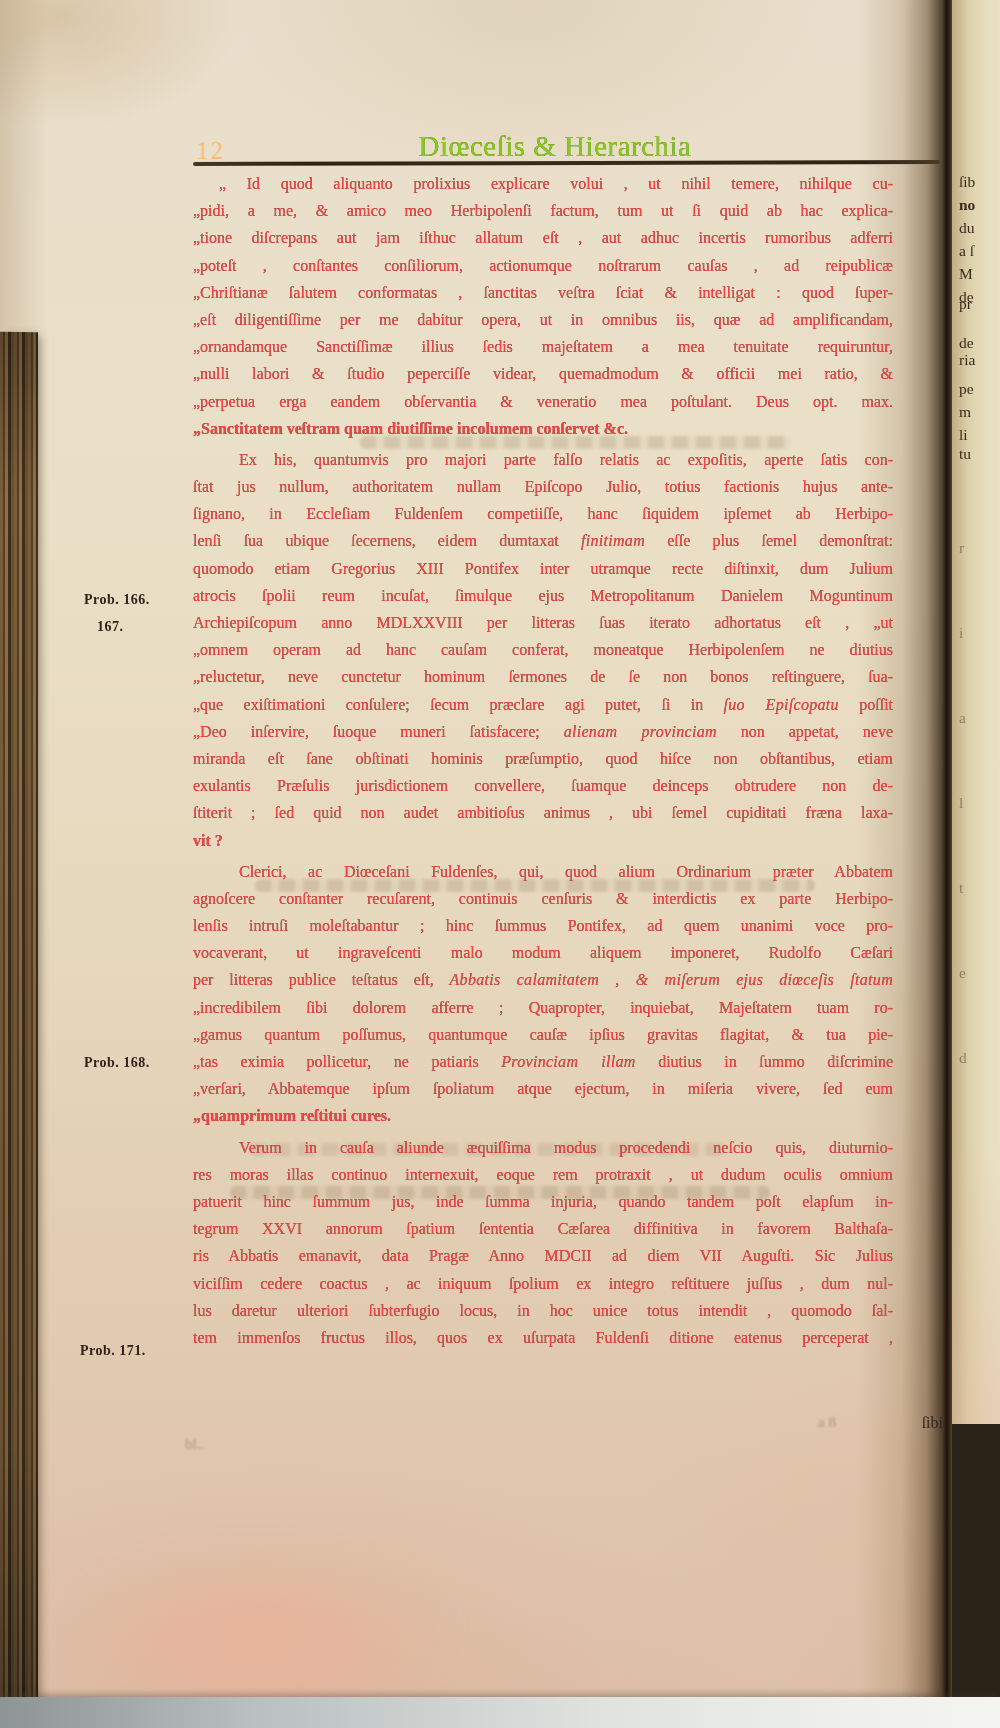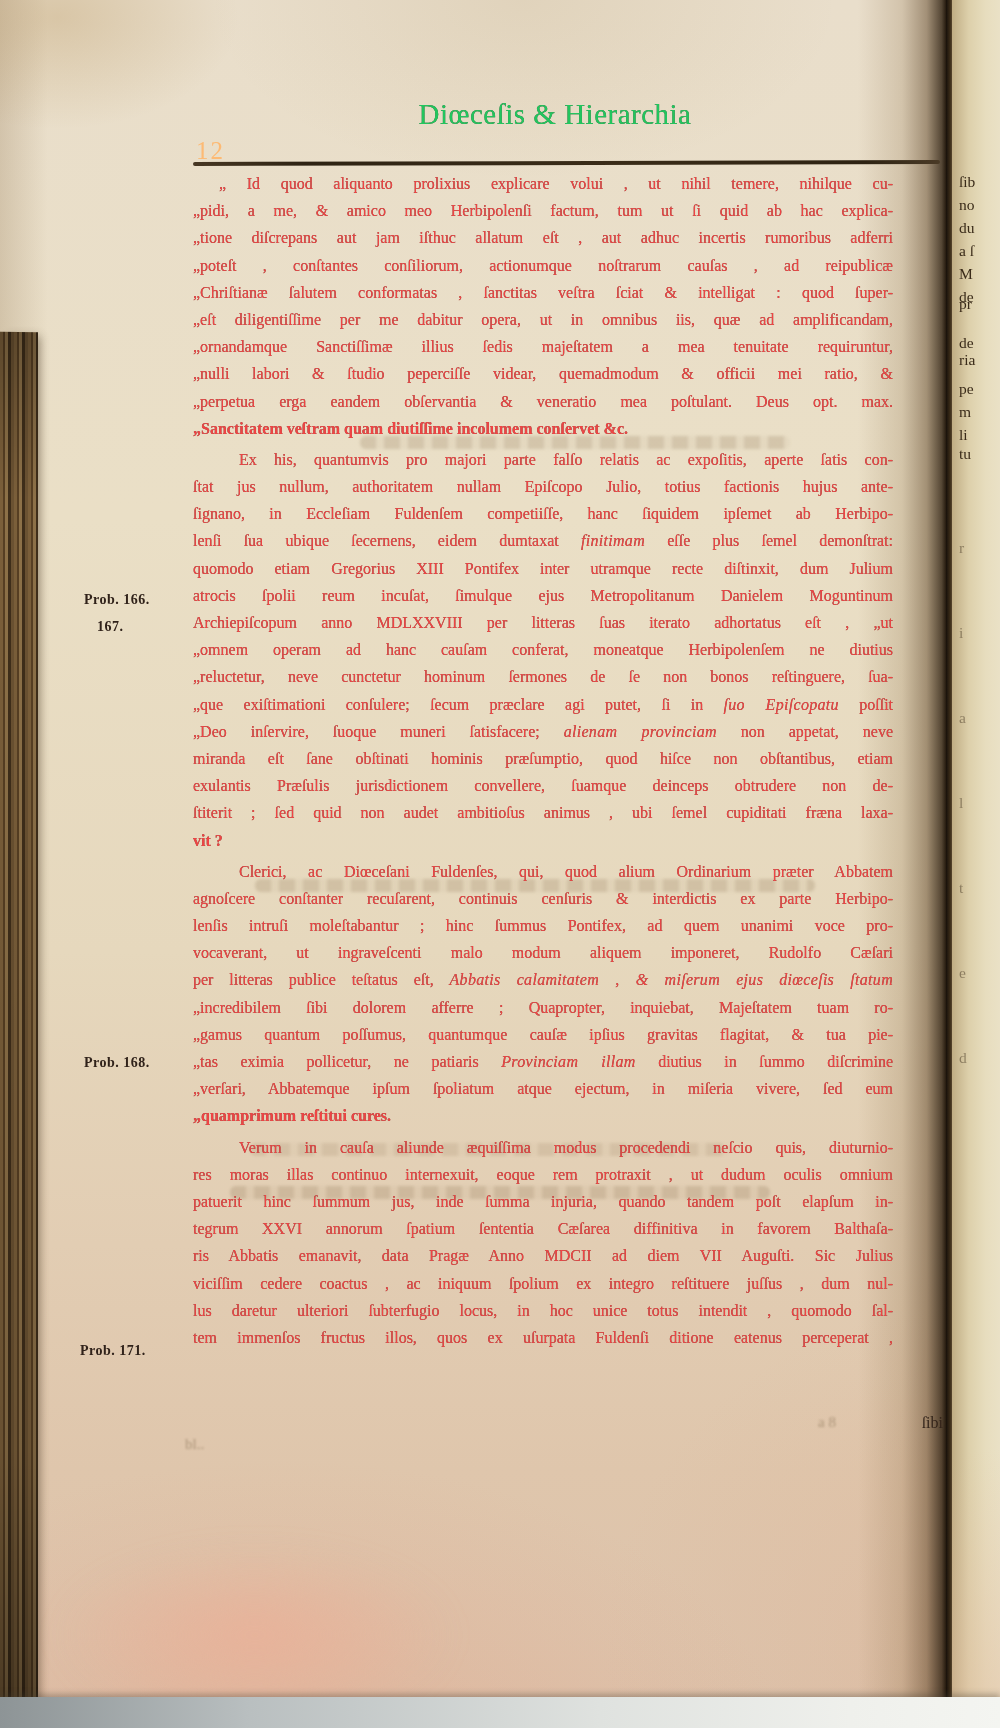--- a/index.html
+++ b/index.html
@@ -36,21 +36,21 @@
   .gutter{
     position:absolute;left:858px;top:0;width:88px;height:1728px;z-index:3;
     background:linear-gradient(90deg, rgba(130,100,60,0) 0%, rgba(130,100,60,.22) 50%,
                rgba(92,66,36,.5) 78%, rgba(52,37,20,.82) 95%, #261b0f 100%);
   }
   .page-edge-line{
     position:absolute;left:946px;top:0;width:6px;height:1728px;z-index:3;
     background:linear-gradient(90deg,#17100a,#3c2d19 70%,#594730);
   }
   .sliver{
-    position:absolute;left:952px;top:0;width:48px;height:1728px;z-index:3;overflow:hidden;
+    position:absolute;left:952px;top:0;width:48px;height:1424px;z-index:3;overflow:hidden;
     background:
       radial-gradient(300px 400px at 100% 100%, rgba(225,185,158,.45), rgba(225,185,158,0) 70%),
       linear-gradient(90deg,#c0ad84,#ddd0ab 35%,#e7ddbe 70%,#eae1c6);
   }
   .sliver .frag{
     position:absolute;left:7px;font-size:15.5px;color:#3a2b19;line-height:1;
     white-space:nowrap;
   }
   .sliver .frag.faint{opacity:.45;filter:blur(.4px);}
 
@@ -65,22 +65,22 @@
     background:radial-gradient(closest-side, rgba(238,172,148,.6), rgba(238,172,148,0));
     filter:blur(14px);
   }
 
   
   .page-number{
     position:absolute;left:196px;top:120px;z-index:4;
     font-size:25px;color:#fdba74;letter-spacing:2px;margin-top:17px;
   }
   .running-title{
-    position:absolute;left:250px;top:98px;width:610px;z-index:4;text-align:center;
-    font-size:29px;color:#22c55e;letter-spacing:.5px;
+    position:absolute;left:250px;top:130px;width:610px;z-index:4;text-align:center;
+    font-size:29px;color:#84cc16;letter-spacing:.5px;
     text-shadow:0 0 .5px rgba(46,33,19,.8);
   }
   .header-rule{
     position:absolute;left:193px;top:161px;width:747px;height:4px;z-index:4;
     background:linear-gradient(90deg,#473723,#2e2313 15%,#3a2c18 55%,#2e2313 90%,#4a3a26);
     border-radius:2px;transform:rotate(-.15deg);
   }
 
   
   .text-block{
@@ -207,21 +207,21 @@
   <div class="margin-note mn-167">167.</div>
   <div class="margin-note mn-168">Prob. 168.</div>
   <div class="margin-note mn-171">Prob. 171.</div>
 
   <div class="catchword">ſibi</div>
 
   <div class="gutter"></div>
   <div class="page-edge-line"></div>
   <div class="sliver" id="sliver">
       <div class="frag" style="top: 174px;">ſib</div>
-      <div class="frag" style="top: 197px;">no</div>
+      <div class="frag" style="top: 197px; font-weight: bold;">no</div>
       <div class="frag" style="top: 220px;">du</div>
       <div class="frag" style="top: 243px;">a ſ</div>
       <div class="frag" style="top: 266px;">M</div>
       <div class="frag" style="top: 289px;">de</div>
       <div class="frag" style="top: 296px;">pr</div>
       <div class="frag" style="top: 335px;">de</div>
       <div class="frag" style="top: 352px;">ria</div>
       <div class="frag" style="top: 381px;">pe</div>
       <div class="frag" style="top: 404px;">m</div>
       <div class="frag" style="top: 427px;">li</div>

